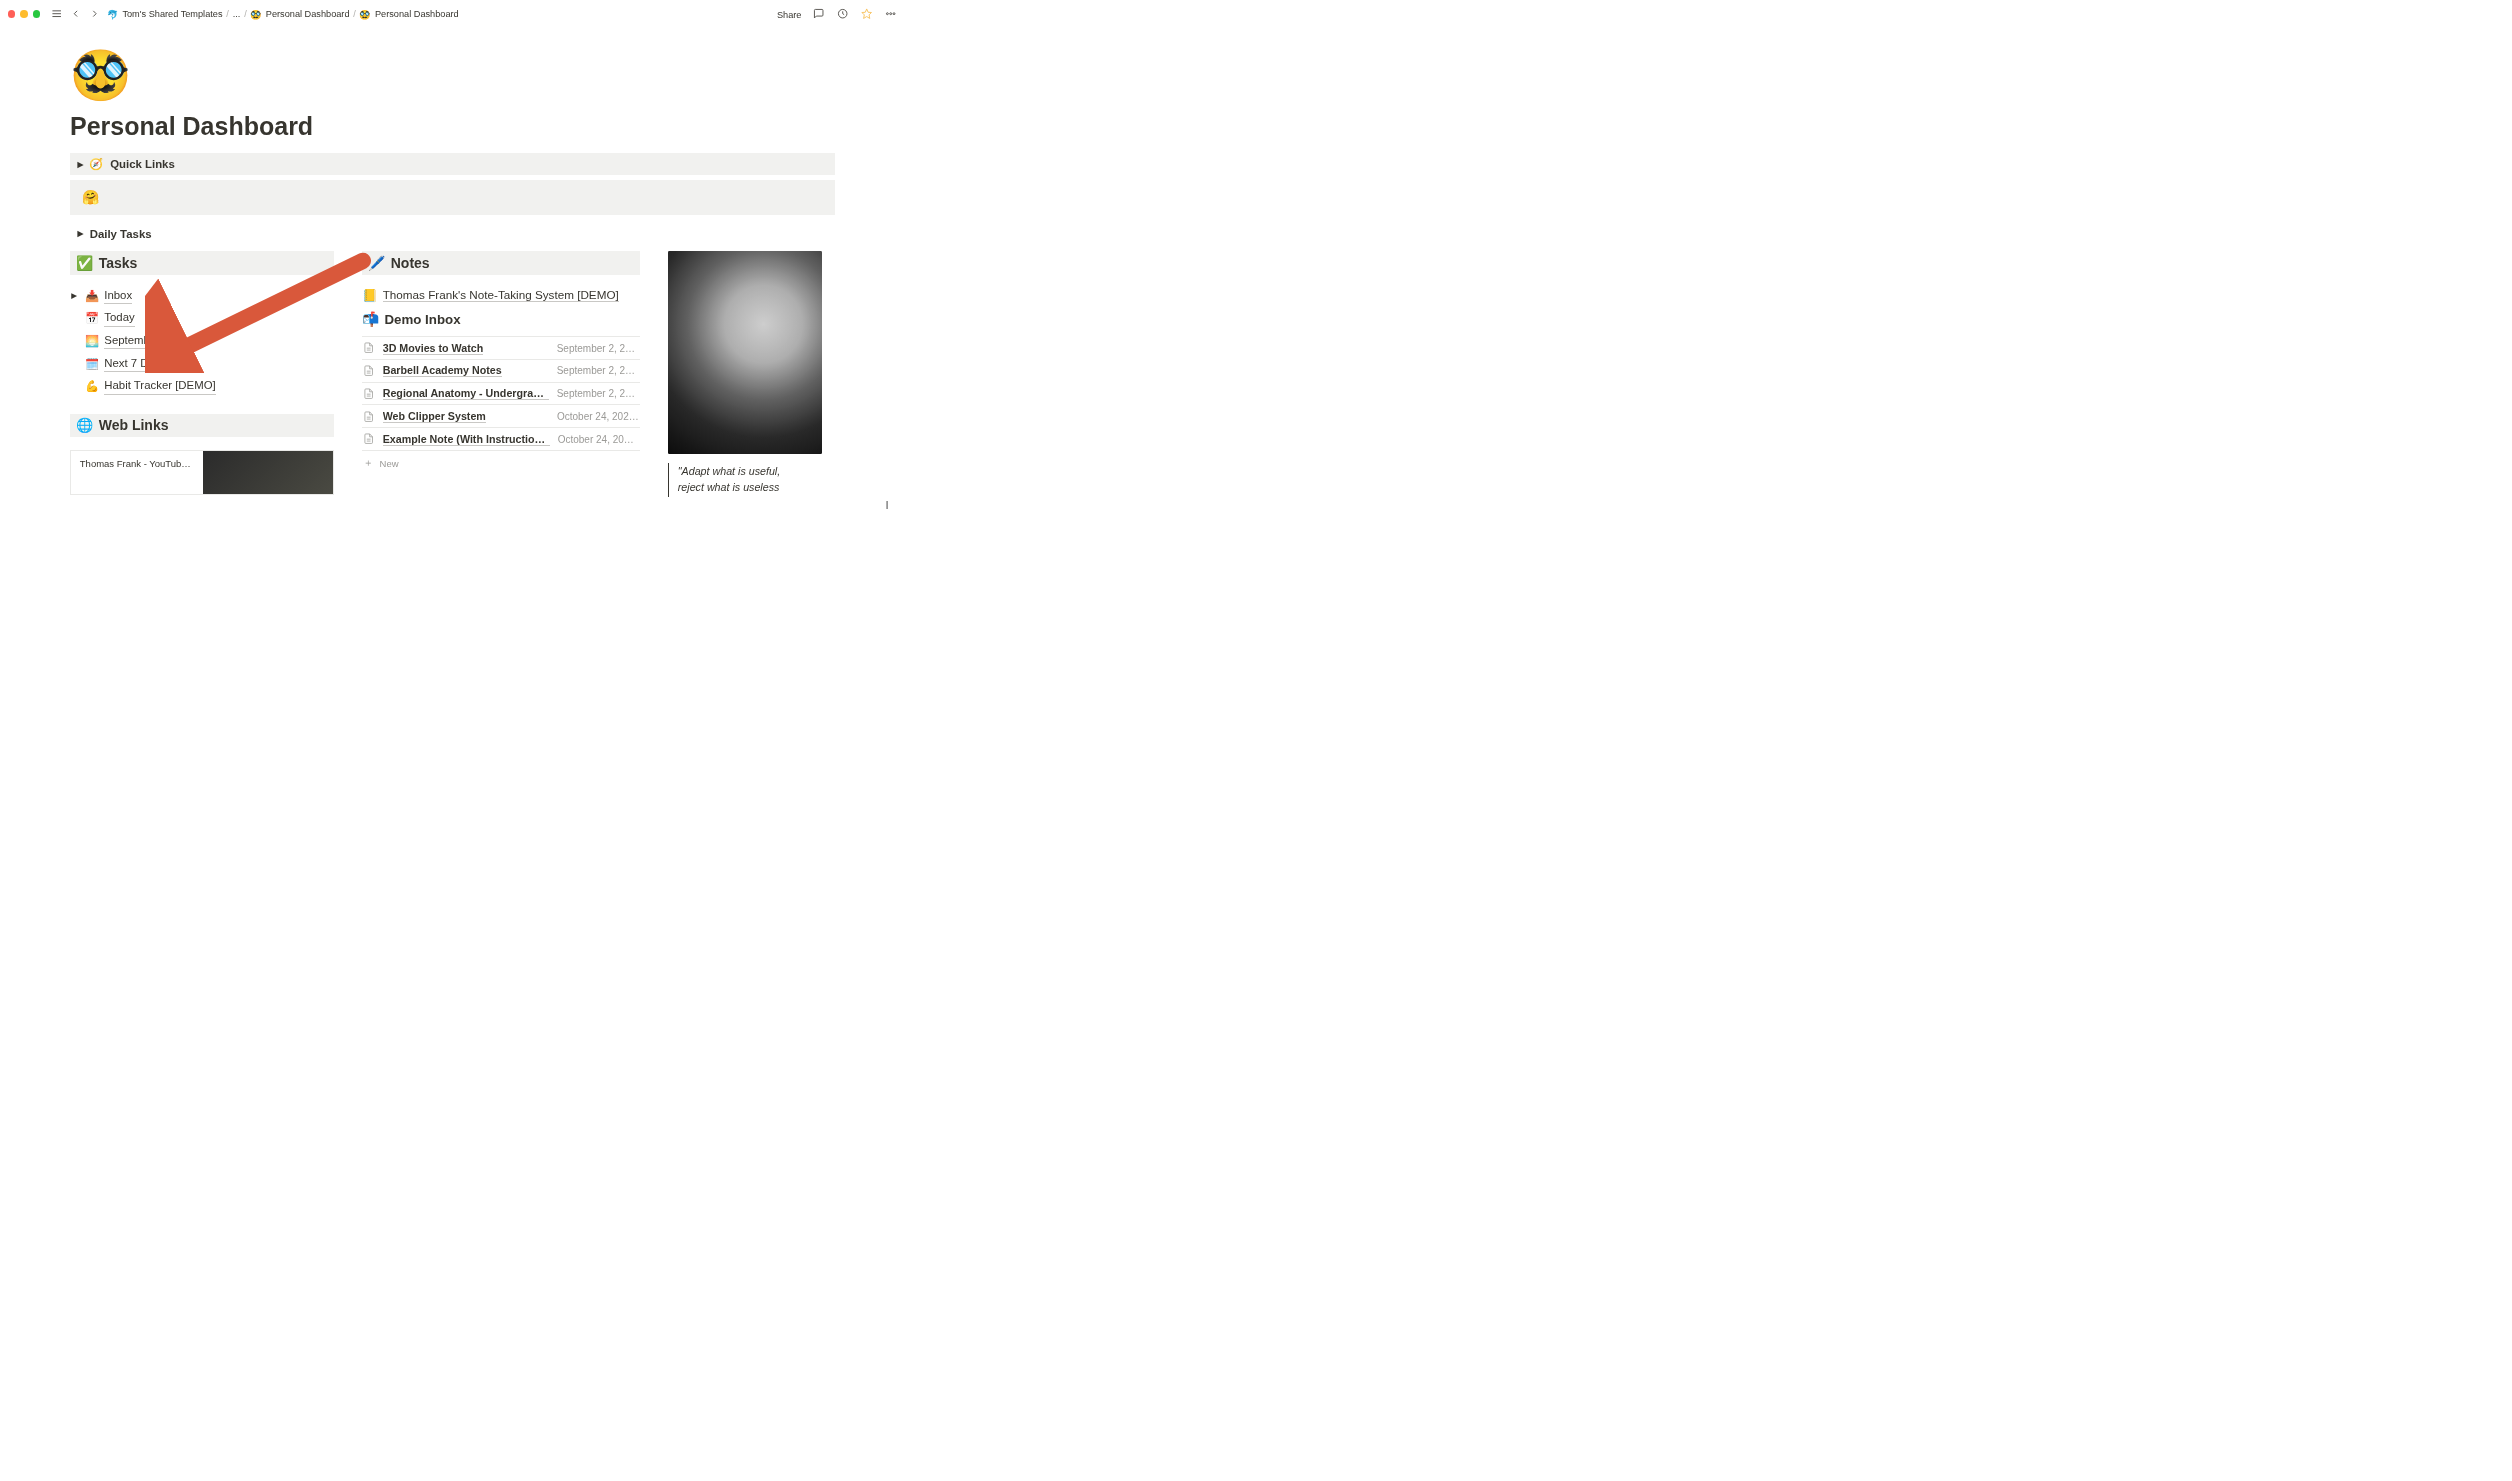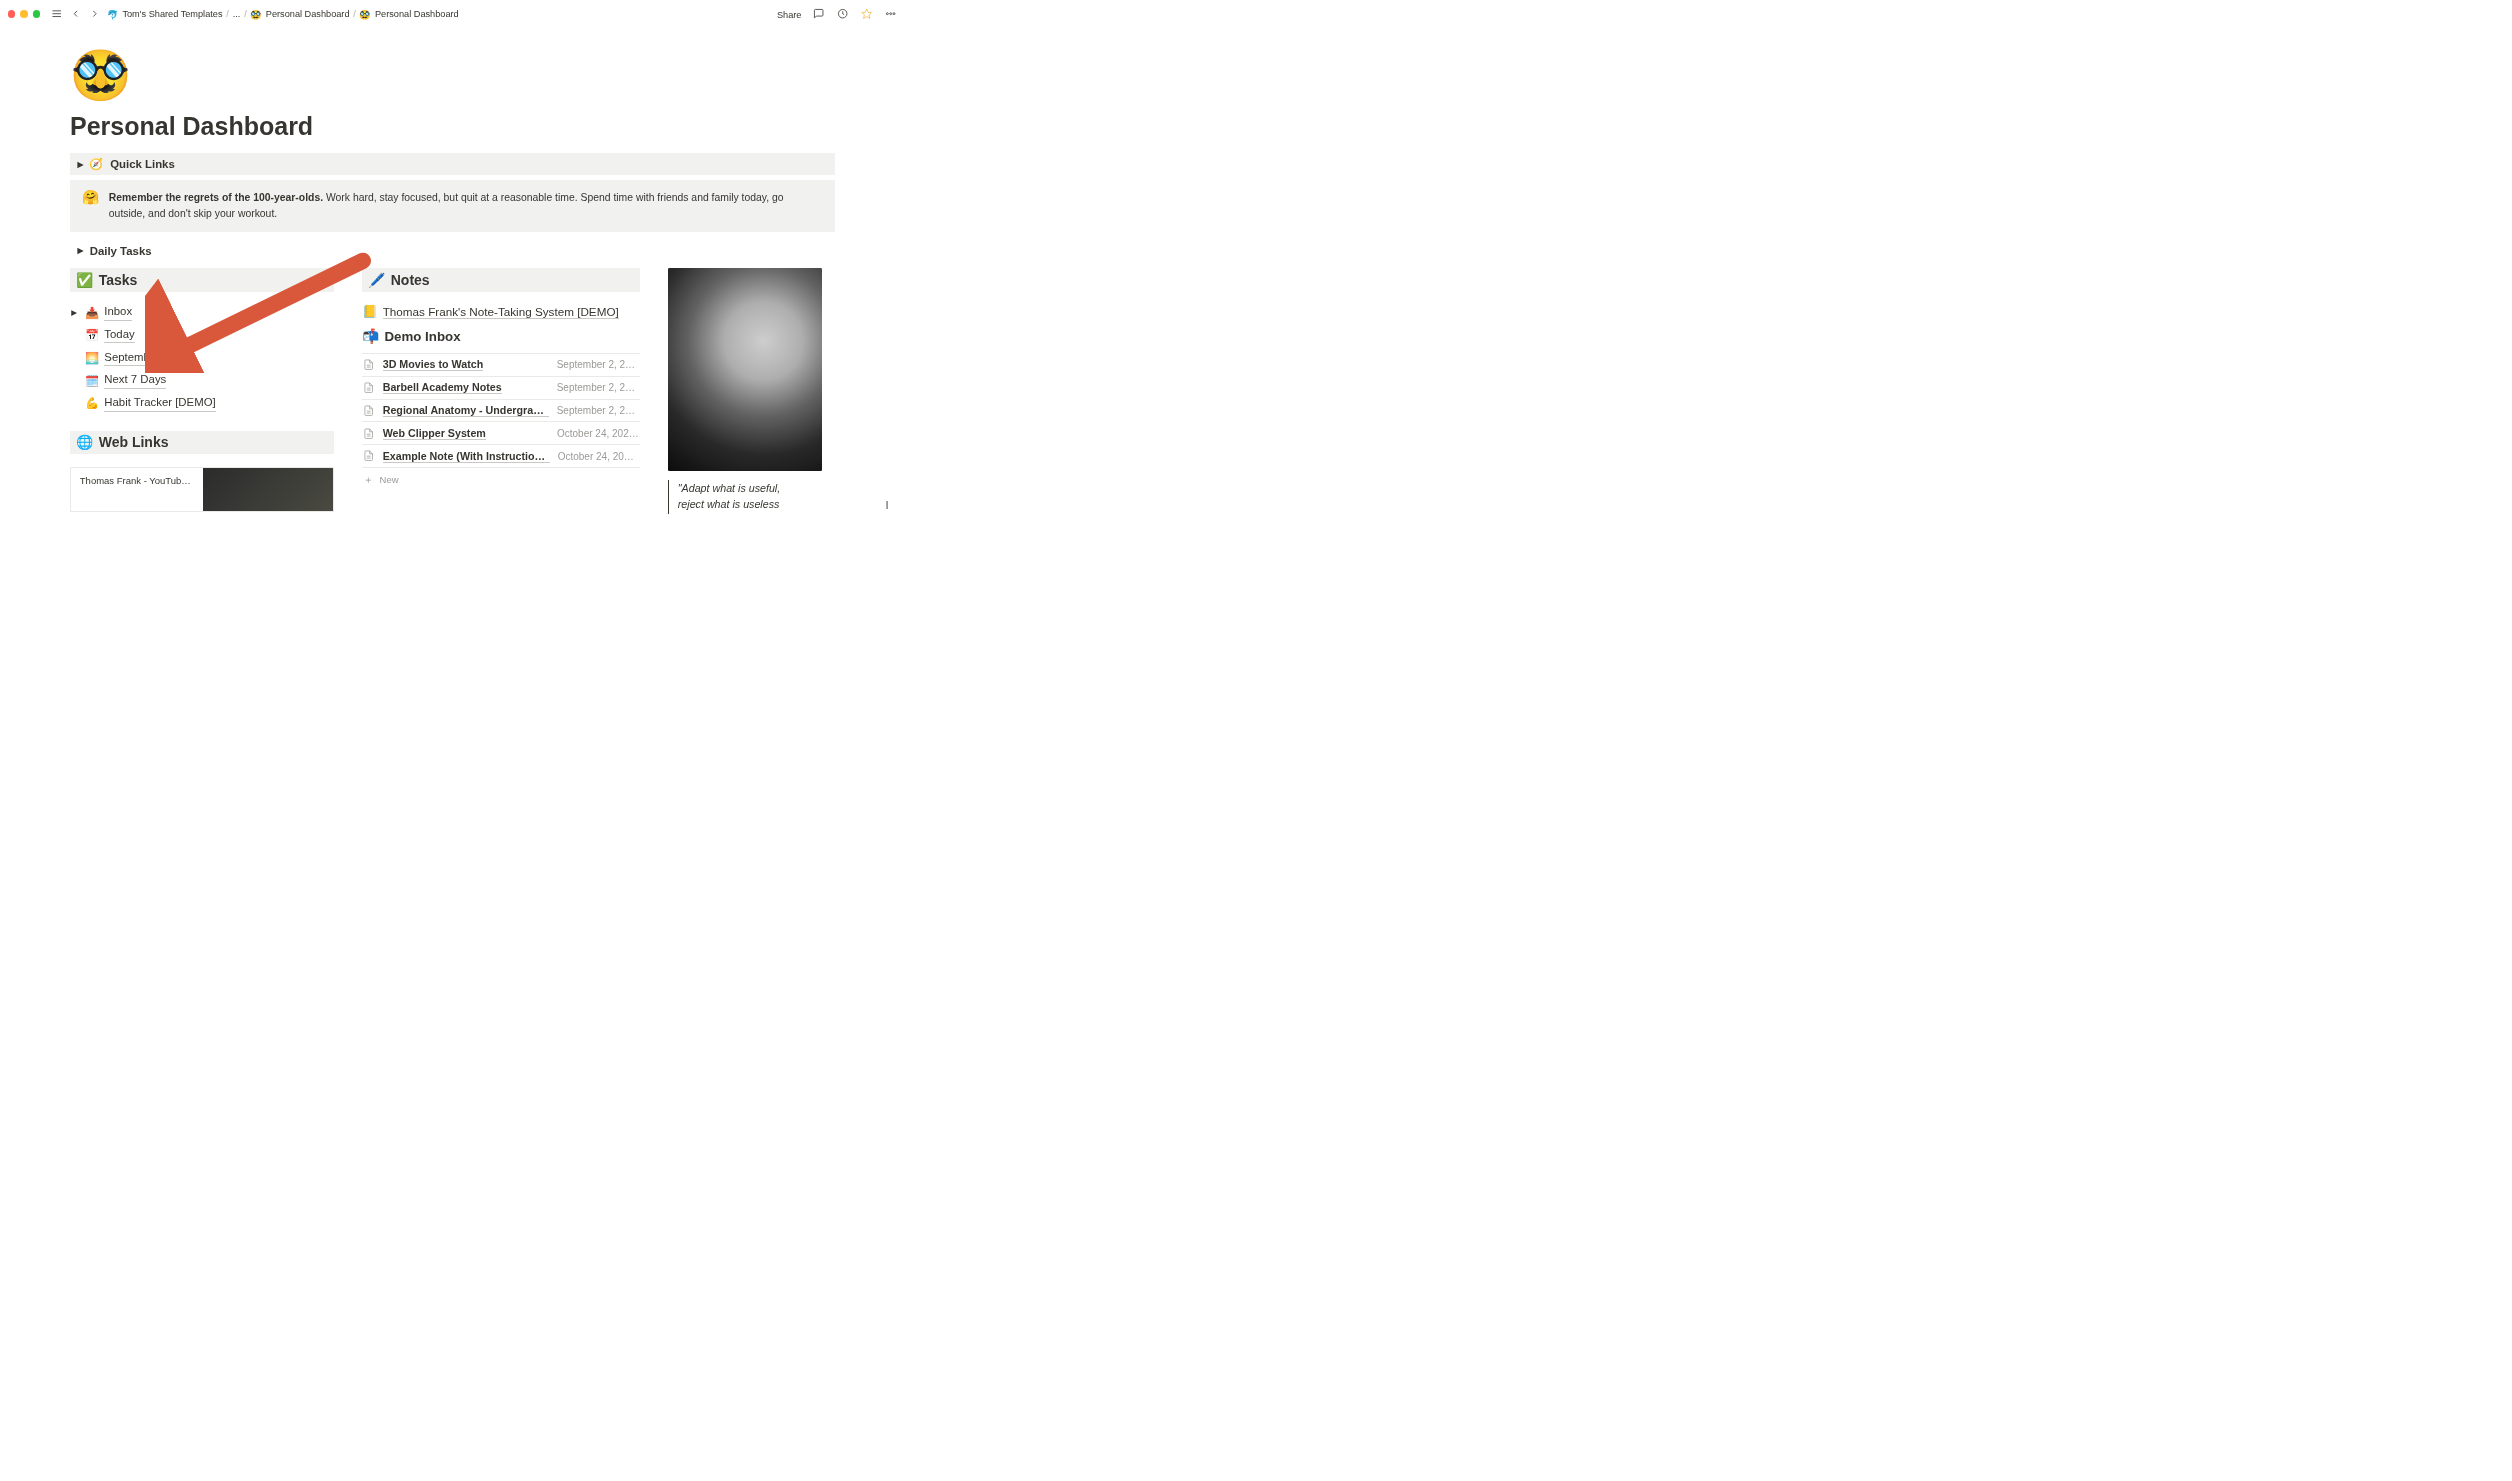--- a/index.html
+++ b/index.html
@@ -203,23 +203,20 @@
   <h1 class="page-title">Personal Dashboard</h1>
 
   <div class="section-header">
     <span class="caret">▶</span>
     <span>🧭</span>
     <span>Quick Links</span>
   </div>
 
   <div class="callout">
     <span class="em">🤗</span>
-    <div>
-      <b>Remember the regrets of the 100-year-olds.</b><span> Work hard, stay focused, but quit at a reasonable time. Spend time with friends and family today, go outside, and don't skip your workout.</span>
-    </div>
   </div>
 
   <div class="toggle-row">
     <span class="caret">▶</span>
     <span>Daily Tasks</span>
   </div>
 
   <div class="cols">
 
     <div class="col-tasks">

